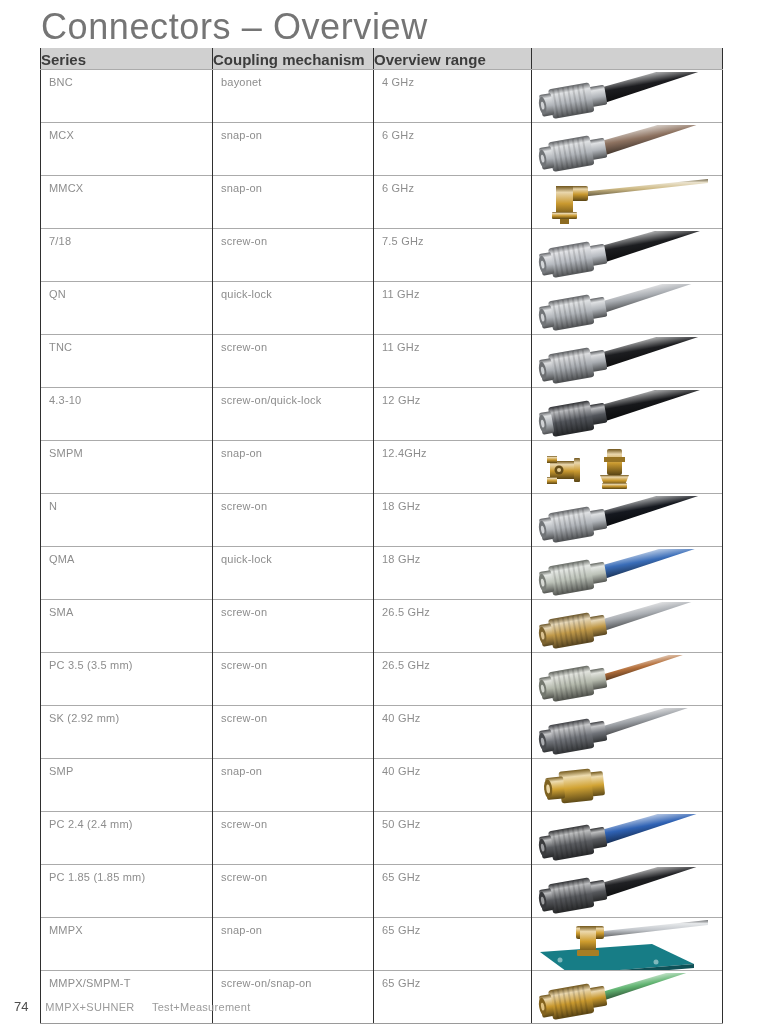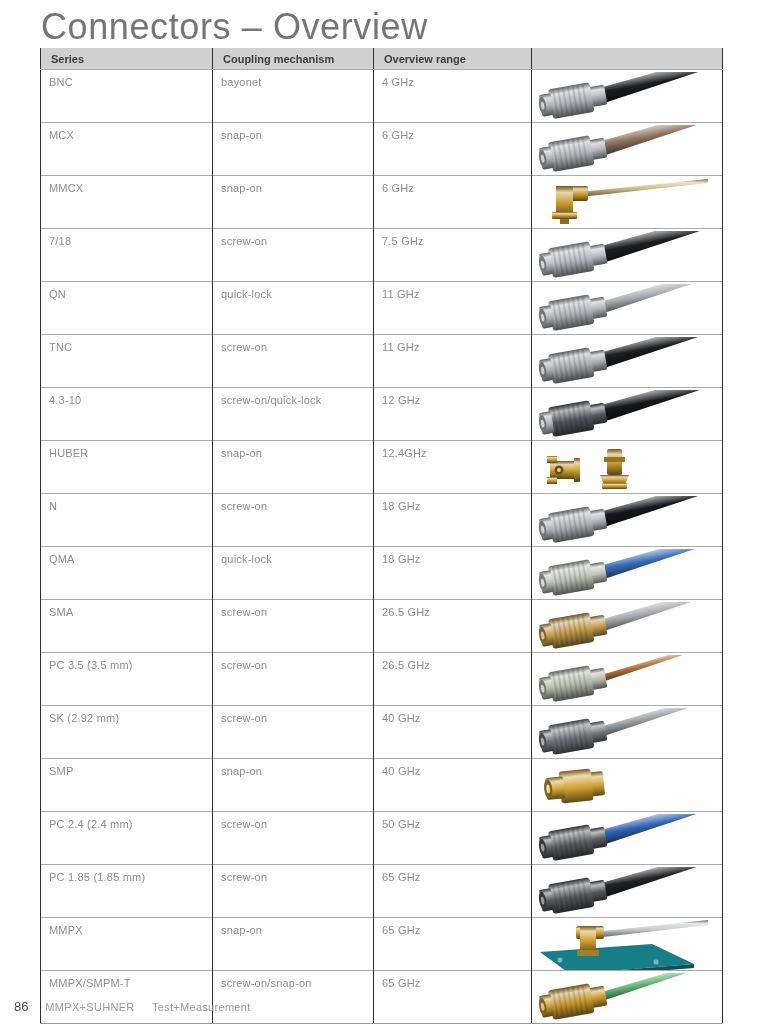--- a/index.html
+++ b/index.html
@@ -13,22 +13,22 @@
     color:var(--title-color,#757575);
   }
   table.connectors{
     position:absolute;left:40px;top:48px;width:682px;
     border-collapse:collapse;table-layout:fixed;
   }
   col.c1{width:172px}col.c2{width:161px}col.c3{width:158px}col.c4{width:191px}
   th{
     background:var(--header-bg,#d0d0d0);
     color:var(--header-text,#3c3c3c);
-    font-size:11px;font-weight:700;text-align:left;
-    height:21px;box-sizing:border-box;padding:2px 10px 0;
+    font-size:15px;font-weight:700;text-align:left;
+    height:21px;box-sizing:border-box;padding:2px 0 0;
     border-left:1px solid var(--border-dark,#2f2f2f);
     border-right:1px solid var(--border-dark,#2f2f2f);
     border-bottom:1px solid var(--border-light,#ababab);
   }
   tbody tr{height:50.5px;margin-top:21px;}
   td{
     font-size:11px;color:var(--cell-text,#8d8d8d);
     vertical-align:top;box-sizing:border-box;padding:6px 8px 0;
     border-left:1px solid var(--border-dark,#2f2f2f);
     border-right:1px solid var(--border-dark,#2f2f2f);
@@ -333,21 +333,21 @@
               <rect x="48" y="12" width="2" height="28" fill="rgba(0,0,0,0.13)"></rect>
               <rect x="4" y="15" width="12" height="22" rx="2" fill="url(#gr7_2)"></rect>
               <ellipse cx="6" cy="26" rx="3.5" ry="9" fill="#727578"></ellipse>
               <ellipse cx="6" cy="26" rx="1.6" ry="4" fill="#d0d2d5"></ellipse>
             </g>
           </svg>
         </td>
   </tr>
 
   <tr>
-    <td>HUBER</td>
+    <td>SMPM</td>
     <td>snap-on</td>
     <td>12.4GHz</td>
     <td class="img">
           <svg width="176" height="50" viewBox="0 0 176 50" xmlns="http://www.w3.org/2000/svg">
             <defs>
               <linearGradient id="gr8_1" x1="0" y1="0" x2="0" y2="1">
                 <stop offset="0" stop-color="#6f541a"></stop>
                 <stop offset="0.2" stop-color="#e9d6ac"></stop>
                 <stop offset="0.55" stop-color="#c9992f"></stop>
                 <stop offset="1" stop-color="#5a4515"></stop>
@@ -738,16 +738,16 @@
               <ellipse cx="6" cy="26" rx="3.5" ry="9" fill="#83631f"></ellipse>
               <ellipse cx="6" cy="26" rx="1.6" ry="4" fill="#dfc282"></ellipse>
             </g>
           </svg>
         </td>
   </tr>
 </tbody>
 </table>
 
 <div class="footer">
-  <span class="num">86</span>
+  <span class="num">74</span>
   <span class="brand">MMPX+SUHNER</span>
   <span class="section">Test+Measurement</span>
 </div>
 
 </body></html>

